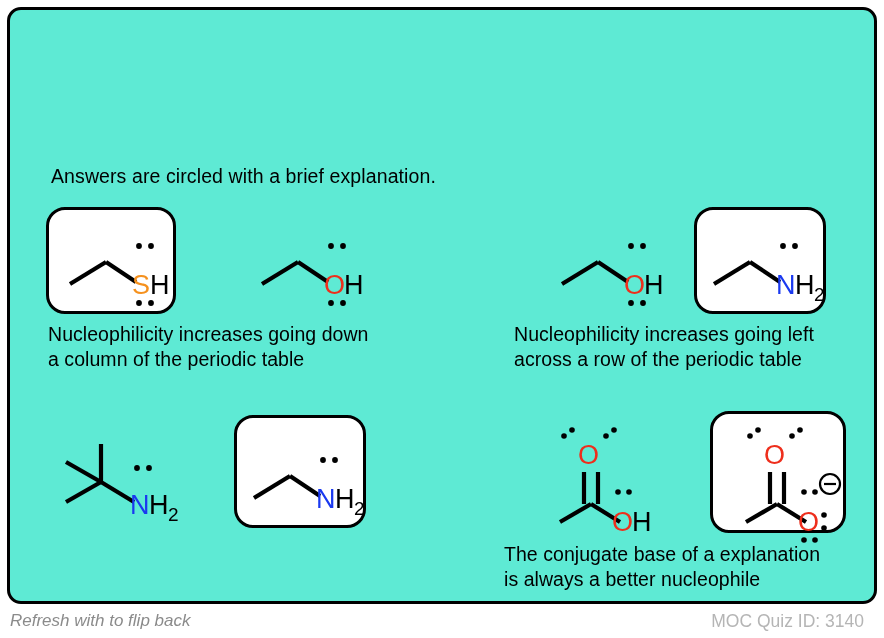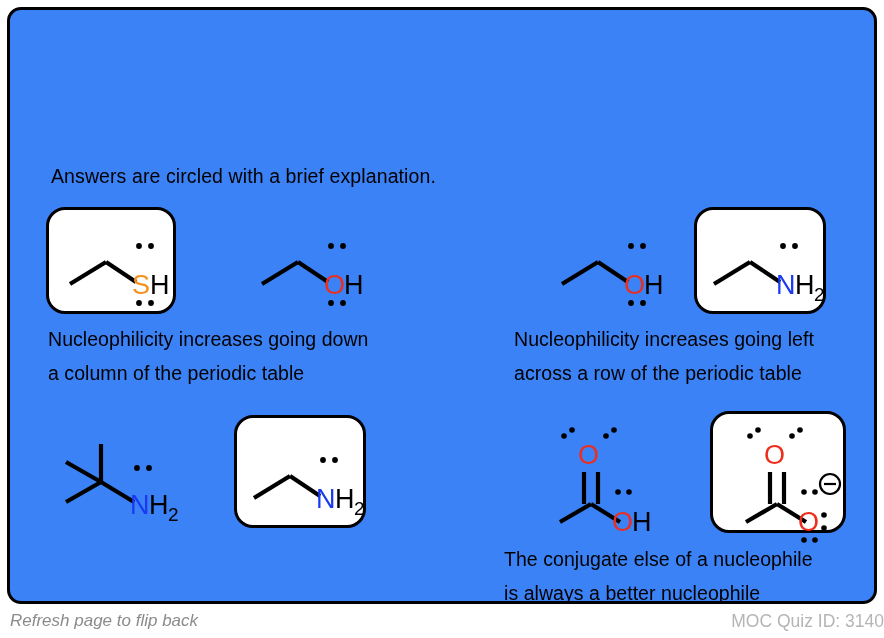--- a/index.html
+++ b/index.html
@@ -12,21 +12,21 @@
     font-family: "Liberation Sans", sans-serif;
     overflow: hidden;
     position: relative;
   }
   #card {
     position: absolute;
     left: 7px; top: 7px;
     width: 870px; height: 597px;
     border: 3px solid #000000;
     border-radius: 14px;
-    background: #3b82f6;
+    background: #5eead4;
   }
   #intro {
     position: absolute;
     left: 41px; top: 155px;
     font-size: 19.5px;
     color: #000000;
     letter-spacing: 0.1px;
     white-space: nowrap;
   }
   .quadrant { position: absolute; }
@@ -44,21 +44,21 @@
   .answer-box {
     position: absolute;
     border: 3px solid #000000;
     border-radius: 19px;
     background: #ffffff;
   }
 
   .caption {
     position: absolute;
     font-size: 19.5px;
-    line-height: 34px;
+    line-height: 25px;
     color: #000000;
     white-space: pre-line;
     letter-spacing: 0.05px;
   }
   #cap-tl { left: 8px;  top: 122px; }
   #cap-tr { left: 16px;  top: 122px; }
   #cap-bl { left: 8px;  top: 134px; }
   #cap-br { left: 6px;  top: 134px; }
 
   #footer {
@@ -68,21 +68,21 @@
   }
   #footer-left {
     position: absolute;
     left: 10px; top: 5px;
     font-size: 17px;
     font-style: italic;
     color: #8b8b8b;
   }
   #footer-right {
     position: absolute;
-    right: 0; top: 5px;
+    right: 20px; top: 5px;
     font-size: 17.5px;
     color: #b5b5b5;
   }
   svg { display: block; overflow: visible; }
   .bond { stroke: #000000; stroke-width: 4.2; fill: none; stroke-linecap: butt; }
   .dot { fill: #000000; }
   .atom { font-family: "Liberation Sans", sans-serif; font-size: 27px; }
   .atom-sub { font-family: "Liberation Sans", sans-serif; font-size: 19px; }
   .c-S { fill: #F5911E; }
   .c-O { fill: #EE2E1C; }
@@ -240,22 +240,22 @@
           <circle class="dot" cx="98" cy="112" r="2.8"></circle>
           <circle class="dot" cx="78" cy="124" r="2.8"></circle>
           <circle class="dot" cx="89" cy="124" r="2.8"></circle>
           <g>
             <circle class="chg" cx="104" cy="68" r="10"></circle>
             <path class="chg" d="M 98,68 L 110,68"></path>
           </g>
         </svg>
       </div>
     </div>
-    <div class="caption" id="cap-br">The conjugate else of a nucleophile
+    <div class="caption" id="cap-br">The conjugate base of a explanation
 is always a better nucleophile</div>
   </div>
 
 </div>
 
 <div id="footer">
-  <div id="footer-left">Refresh page to flip back</div>
+  <div id="footer-left">Refresh with to flip back</div>
   <div id="footer-right">MOC Quiz ID: 3140</div>
 </div>
 
 </body></html>

